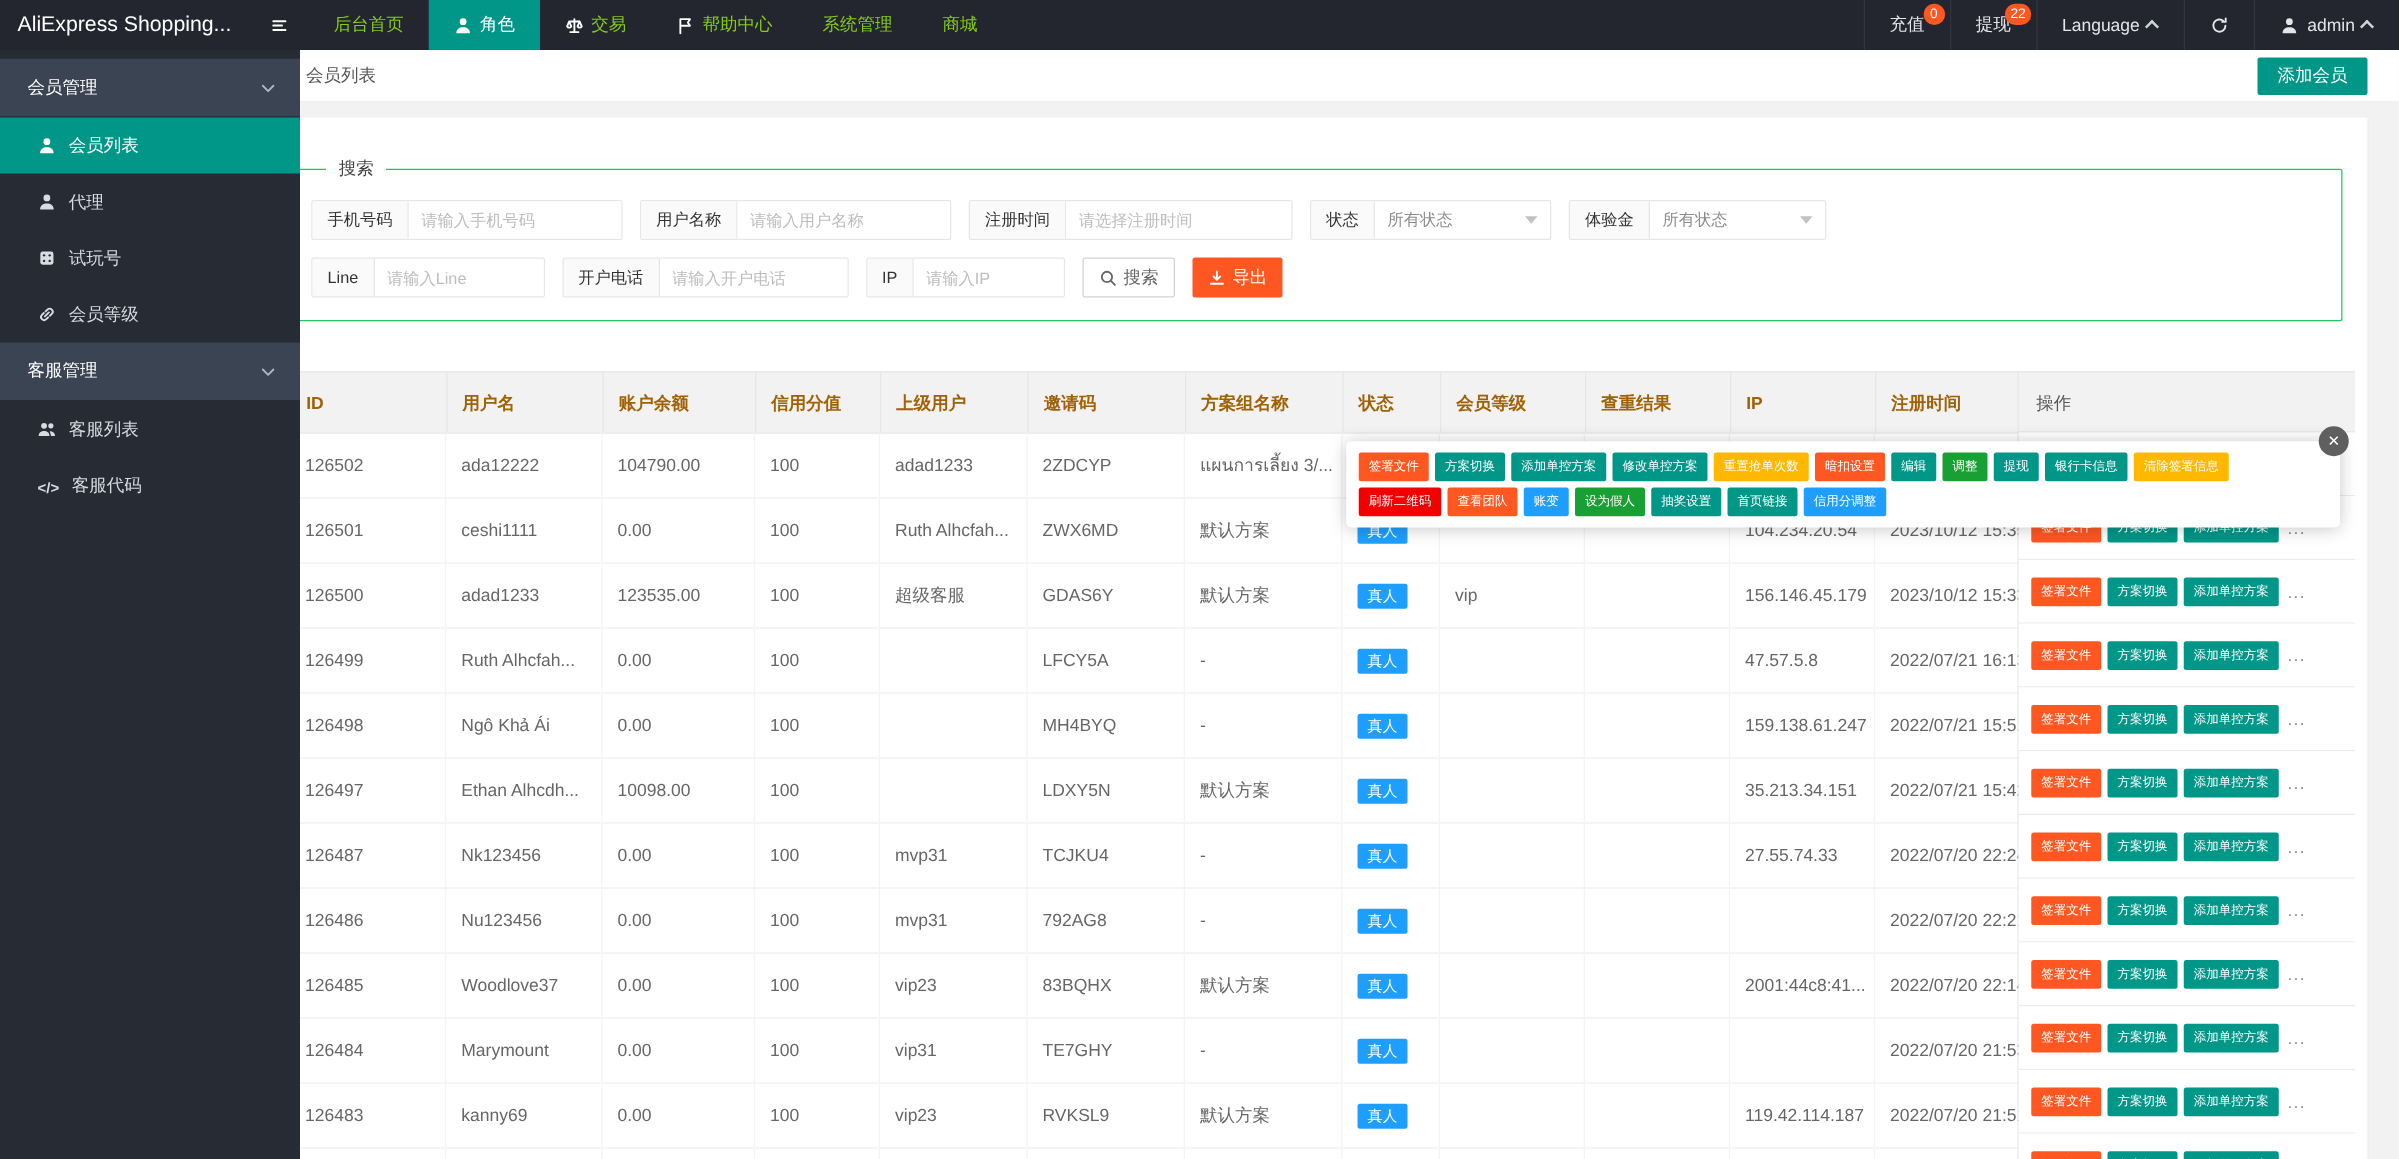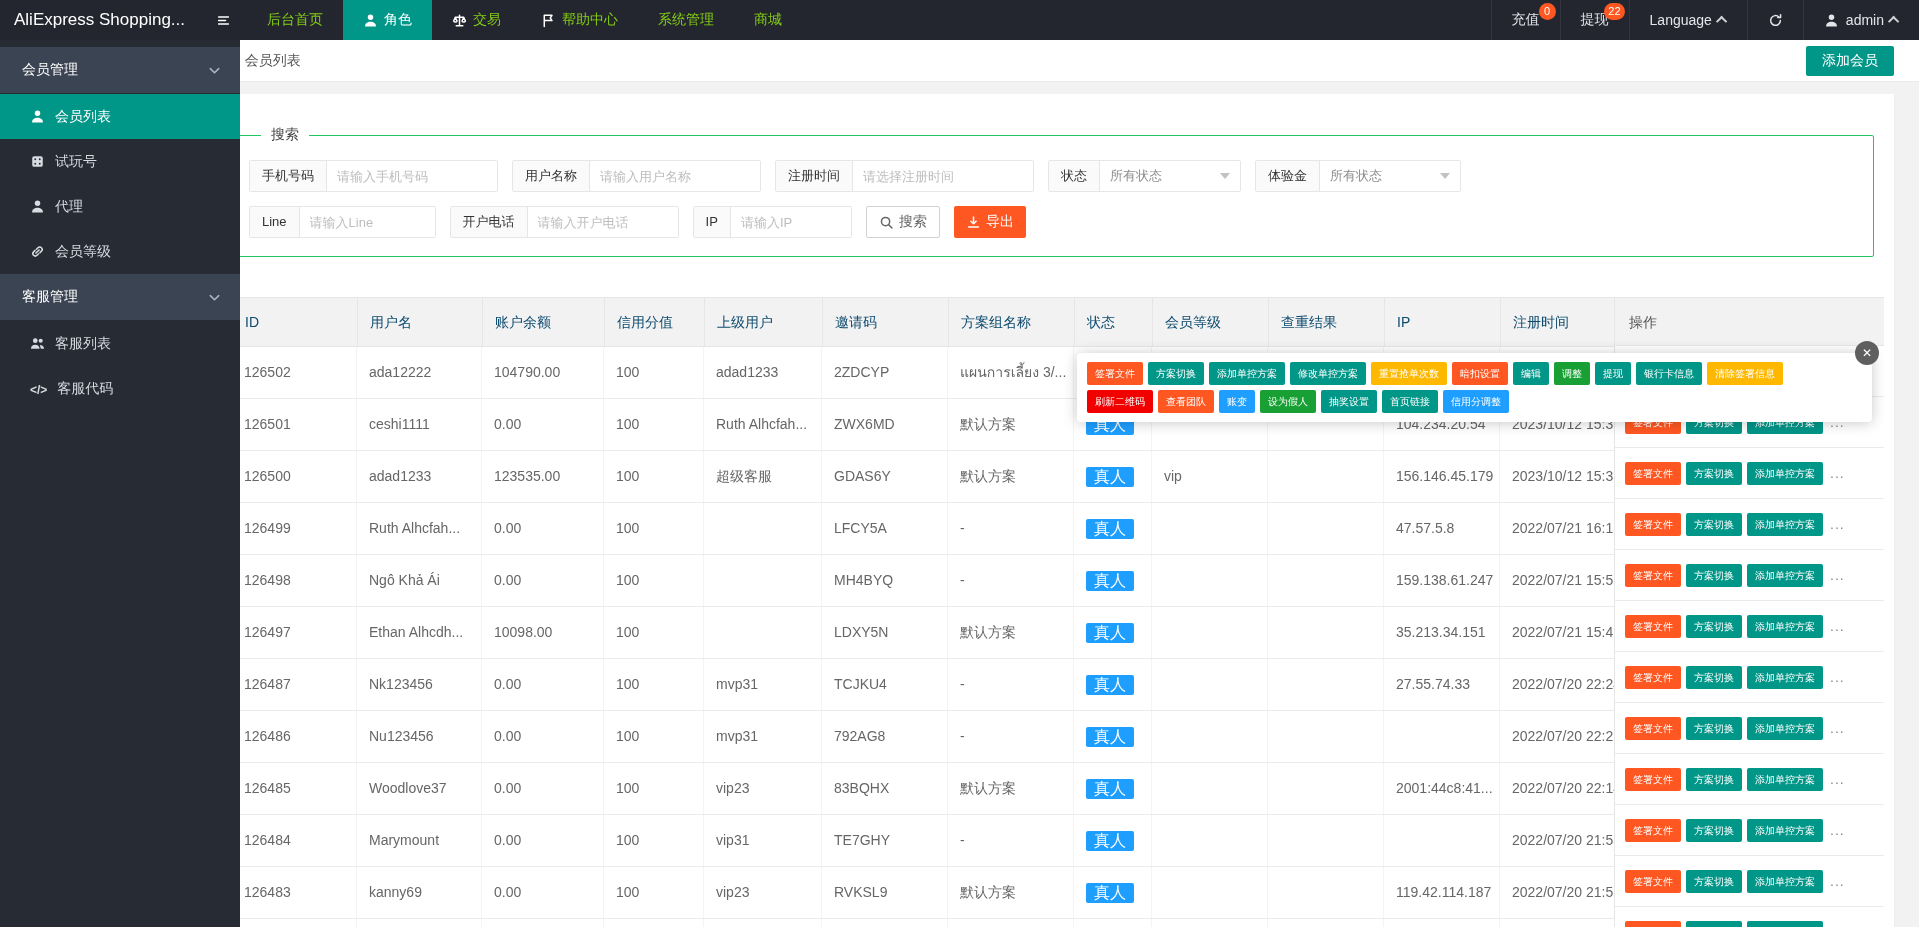--- a/index.html
+++ b/index.html
@@ -53,22 +53,22 @@
   .sel-caret { width:0; height:0; border-left:5px solid transparent; border-right:5px solid transparent; border-top:6px solid #c2c2c2; margin-left:26px; }
   .btn-search { display:flex; align-items:center; gap:5px; height:32px; padding:0 12px; background:#fff; border:1px solid #d2d2d2; border-radius:2px; color:#666; font-size:14px; cursor:pointer; }
   .btn-export { display:flex; align-items:center; gap:5px; height:32px; padding:0 12px; background:#ff5722; border:none; border-radius:2px; color:#fff; font-size:14px; cursor:pointer; }
 
   
   .table-wrap { position:relative; margin-top:40px; width:1652px; }
   .tr { display:flex; width:1652px; border-bottom:1px solid #ebebeb; background:#fff; }
   .tr.head { background:#f2f2f2; border:1px solid #e6e6e6; }
   .td { flex:none; padding:0 12px; line-height:50px; height:50px; font-size:14px; color:#666; white-space:nowrap; overflow:hidden; }
   .tr:not(.head) .td { border-right:1px solid #f4f4f4; height:51px; line-height:51px; }
-  .tr.head .td { color:#0c4a6e; border-right:1px solid #e6e6e6; height:48px; line-height:48px; }
-  .tag-real { display:inline-block; background:#1e9fff; color:#fff; font-size:16px; line-height:20px; padding:0 8px; border-radius:2px; vertical-align:middle; }
+  .tr.head .td { color:#a16207; border-right:1px solid #e6e6e6; height:48px; line-height:48px;font-weight:bold; }
+  .tag-real { display:inline-block; background:#1e9fff; color:#fff; font-size:12px; line-height:20px; padding:0 8px; border-radius:2px; vertical-align:middle; }
 
   .ops-col { position:absolute; top:0; right:0; width:270px; z-index:8; border-left:1px solid #e6e6e6; }
   .ops-head { height:49px; line-height:48px; background:#f2f2f2; border-bottom:1px solid #e6e6e6; border-top:1px solid #e6e6e6; padding:0 14px; color:#555; }
   .ops-cell { height:51px; background:#fff; border-bottom:1px solid #ebebeb; display:flex; align-items:center; gap:5px; padding:0 10px; }
   .mini-btn { display:inline-block; color:#fff; font-size:10px; line-height:23px; padding:0 8px; border-radius:2px; white-space:nowrap; cursor:pointer; border:none; }
   .more-dots { color:#888; font-size:14px; letter-spacing:1px; cursor:pointer; padding:0 2px; }
 
   
   .popup { position:absolute; left:845px; top:56px; width:795px; background:#fff; border-radius:4px; box-shadow:0 1px 14px rgba(0,0,0,.22); padding:9px 10px; z-index:20; }
   .popup-row { display:flex; gap:5px; flex-wrap:nowrap; }
@@ -172,37 +172,37 @@
         <svg width="15" height="15" viewBox="0 0 16 16" fill="currentColor">
           <circle cx="8" cy="4.6" r="2.9"></circle>
           <path d="M2.2 14.4c0-3.4 2.6-5 5.8-5s5.8 1.6 5.8 5z"></path>
         </svg>
       </span>
       <span>会员列表</span>
     </div>
     <div class="side-item">
       <span class="ic">
         <svg width="15" height="15" viewBox="0 0 16 16" fill="currentColor">
+          <circle cx="8" cy="4.6" r="2.9"></circle>
+          <path d="M2.2 14.4c0-3.4 2.6-5 5.8-5s5.8 1.6 5.8 5z"></path>
+        </svg>
+      </span>
+      <span>代理</span>
+    </div>
+    <div class="side-item">
+      <span class="ic">
+        <svg width="15" height="15" viewBox="0 0 16 16" fill="currentColor">
           <rect x="2.4" y="2.4" width="11.2" height="11.2" rx="2"></rect>
           <circle cx="5.6" cy="5.6" r="1" fill="#262b34"></circle>
           <circle cx="10.4" cy="10.4" r="1" fill="#262b34"></circle>
           <circle cx="10.4" cy="5.6" r="1" fill="#262b34"></circle>
           <circle cx="5.6" cy="10.4" r="1" fill="#262b34"></circle>
         </svg>
       </span>
       <span>试玩号</span>
-    </div>
-    <div class="side-item">
-      <span class="ic">
-        <svg width="15" height="15" viewBox="0 0 16 16" fill="currentColor">
-          <circle cx="8" cy="4.6" r="2.9"></circle>
-          <path d="M2.2 14.4c0-3.4 2.6-5 5.8-5s5.8 1.6 5.8 5z"></path>
-        </svg>
-      </span>
-      <span>代理</span>
     </div>
     <div class="side-item">
       <span class="ic">
         <svg width="15" height="15" viewBox="0 0 16 16" fill="none" stroke="currentColor" stroke-width="1.6" stroke-linecap="round" stroke-linejoin="round">
           <path d="m6.3 9.7 3.4-3.4M5.4 6.8 3.8 8.4a2.6 2.6 0 0 0 3.7 3.7l1.6-1.6M10.6 9.2l1.6-1.6a2.6 2.6 0 0 0-3.7-3.7L6.9 5.5"></path>
         </svg>
       </span>
       <span>会员等级</span>
     </div>
     <div class="side-group">

